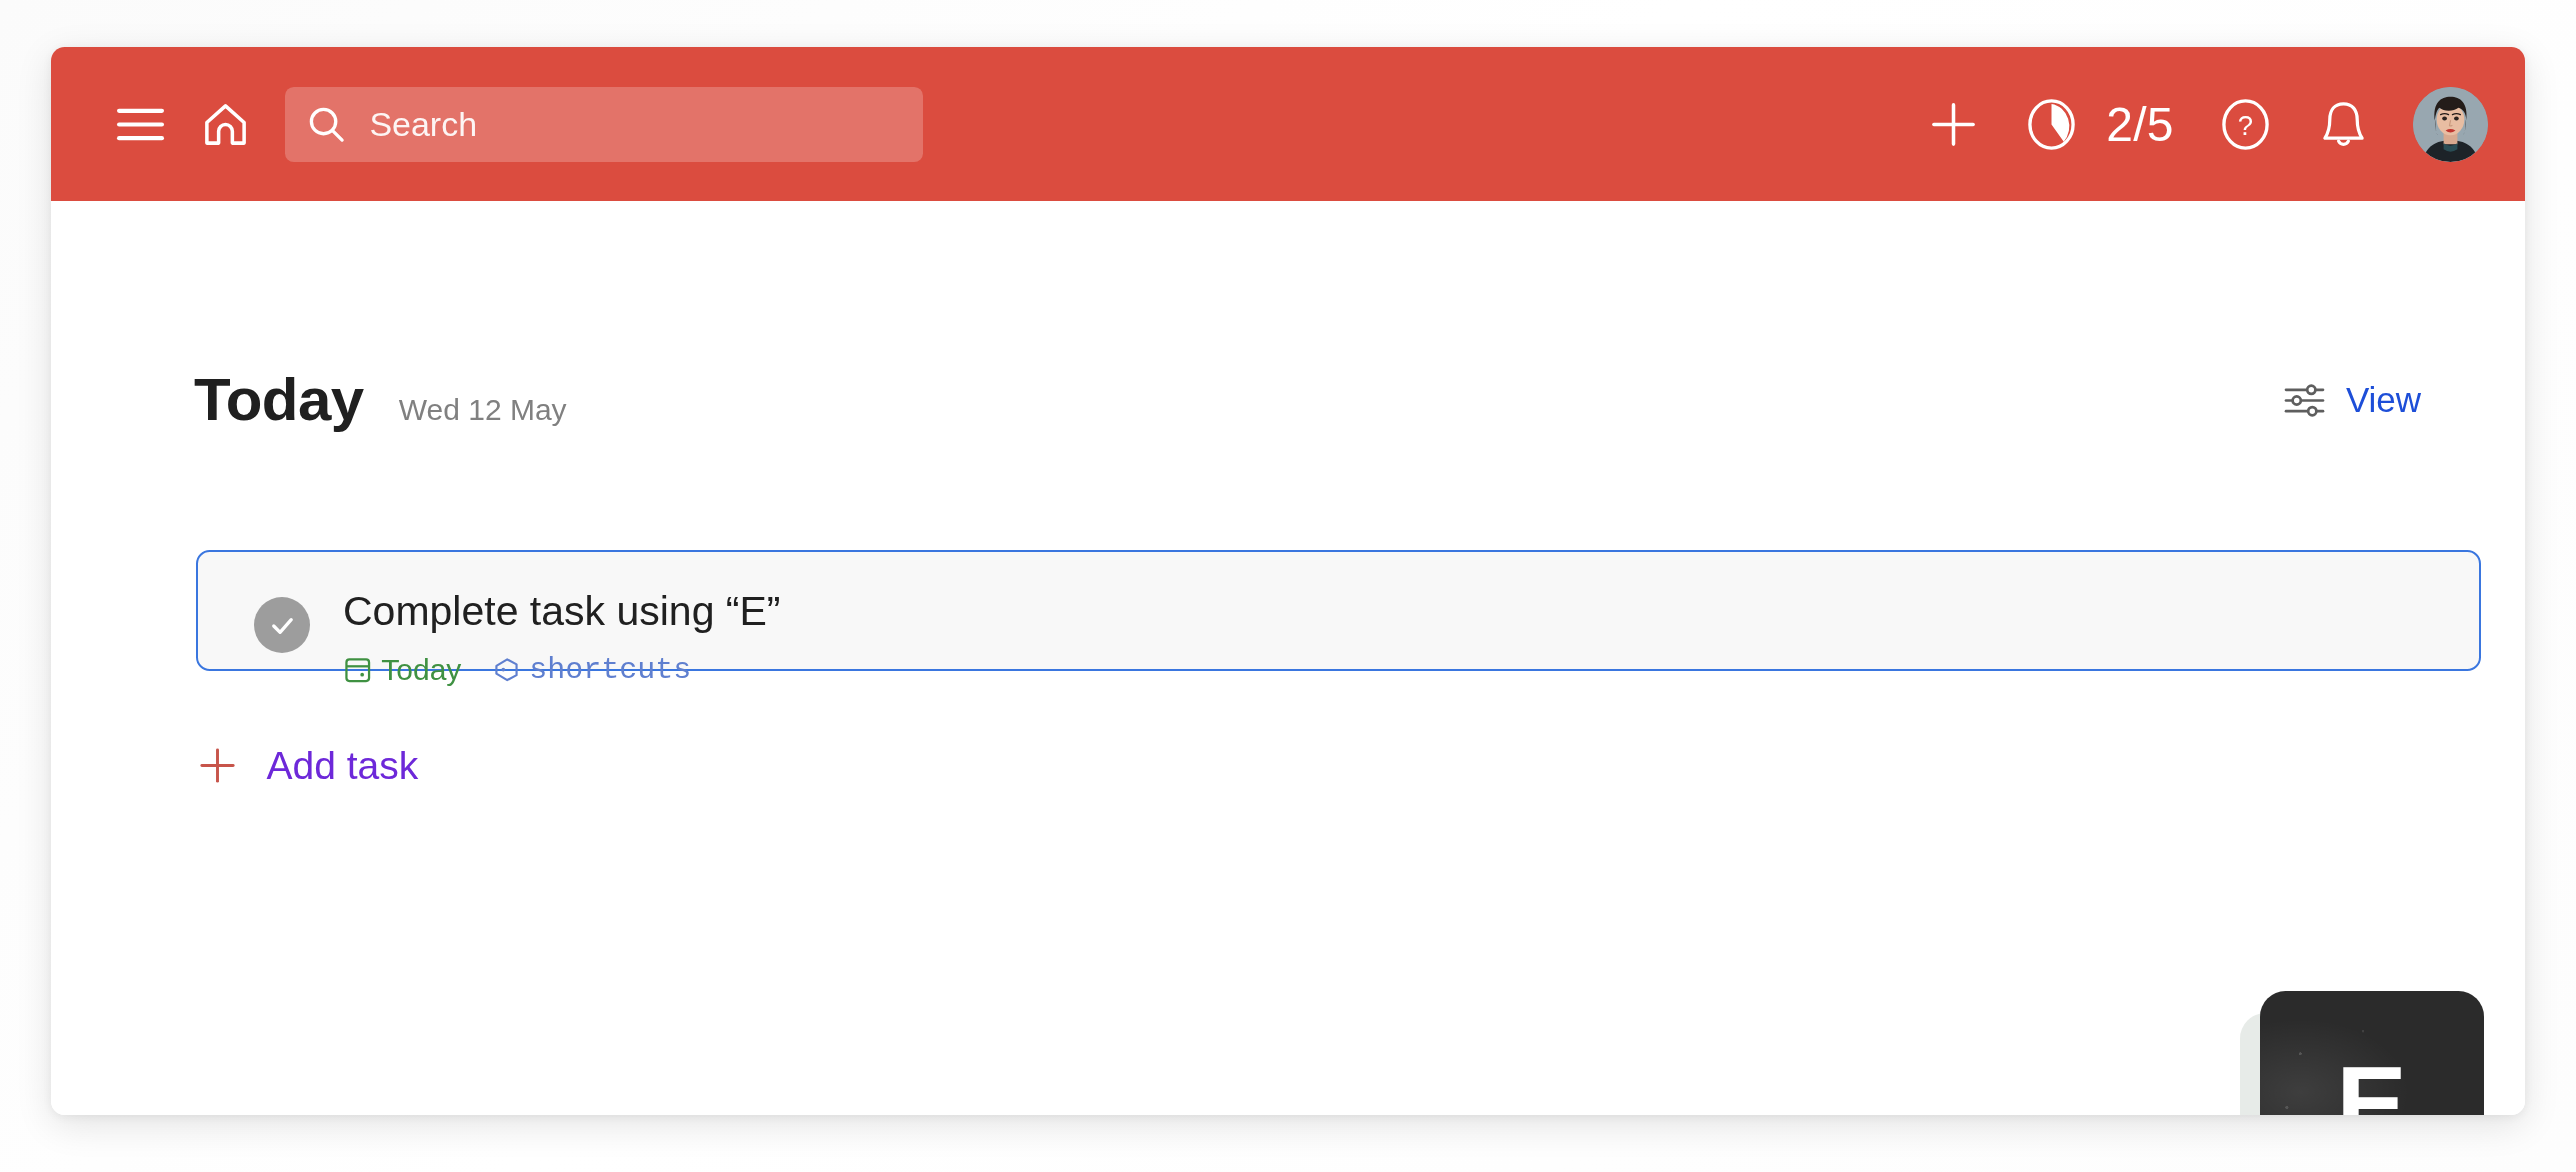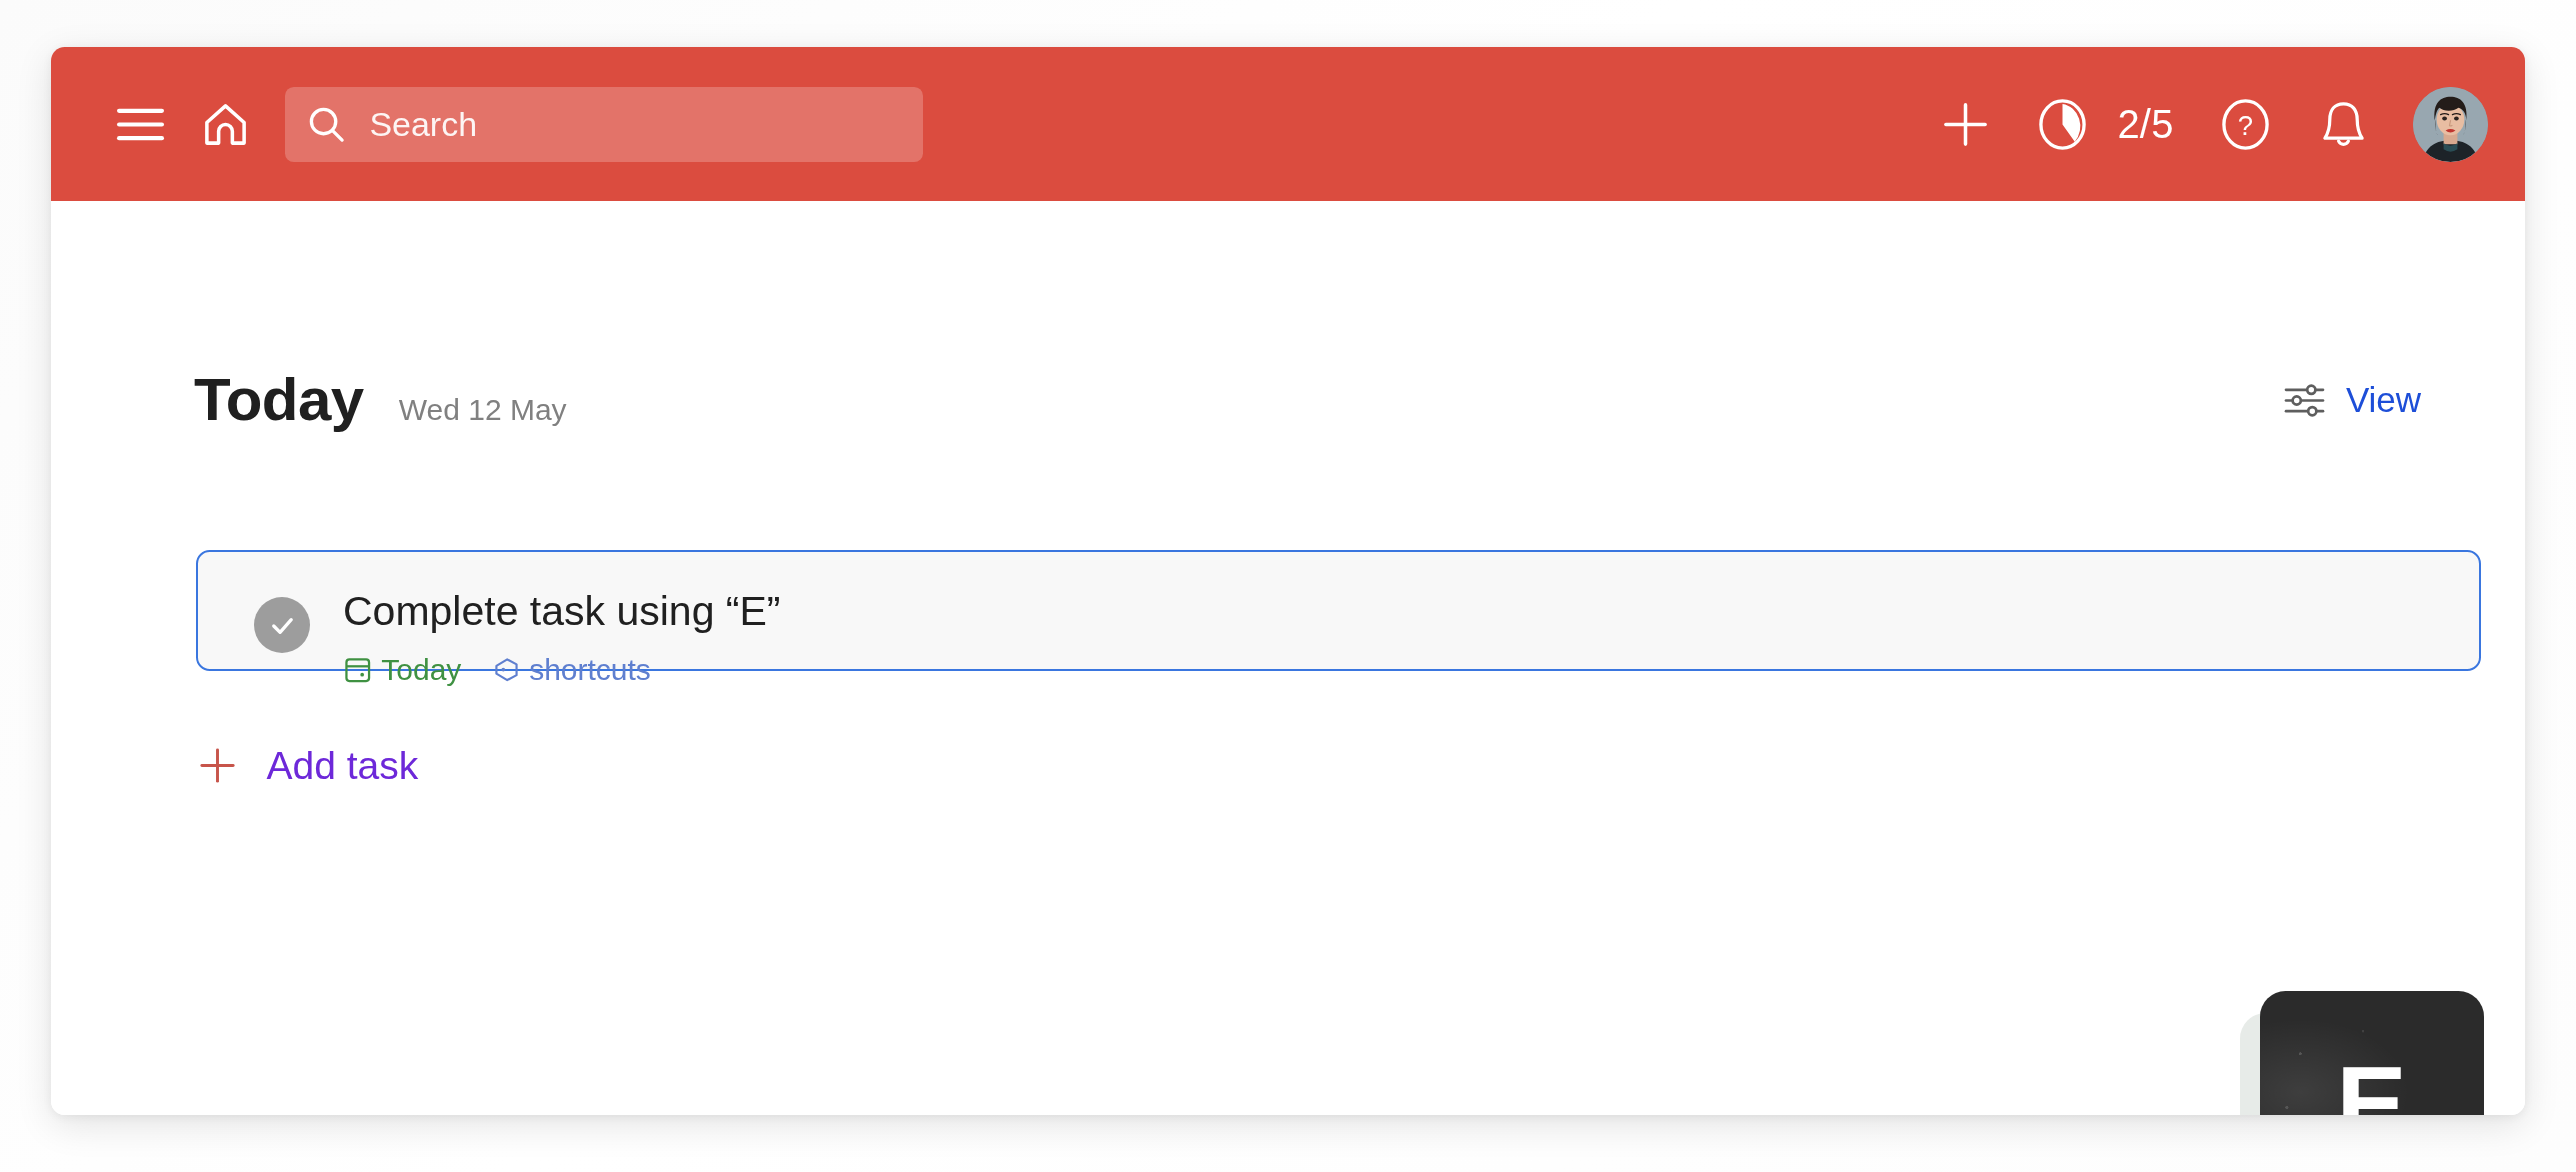--- a/index.html
+++ b/index.html
@@ -100,21 +100,21 @@
   #progress-wrap {
     display: flex;
     align-items: center;
     cursor: pointer;
     margin-right: 33px;
     border-radius: 5.9px;
     padding: 5.9px 3.9px;
   }
   #progress-count {
     color: #ffffff;
-    font-size: 40px;
+    font-size: 48px;
     margin-left: 28px;
     letter-spacing: 0.2px;
   }
   #help-btn { margin-right: 29.5px; }
   #bell-btn { margin-right: 35px; }
 
   
   #avatar {
     width: 75px;
     height: 75px;
@@ -219,21 +219,21 @@
   }
   .meta-chip {
     display: flex;
     align-items: center;
     font-size: 30px;
     cursor: pointer;
     white-space: nowrap;
   }
   .meta-chip svg { display:block; margin-right: 8.8px; flex:none; }
   #chip-date { color: #3f9142; margin-right: 29.5px; }
-  #chip-label { color: #5f7fcf; }
+  #chip-label { color: #5f7fcf; font-family: Liberation Mono, monospace; }
 
   
   #add-task-row {
     position: absolute;
     left: 145px;
     top: 535px;
     display: flex;
     align-items: center;
     cursor: pointer;
     padding: 7.9px 9.8px 7.9px 0;

